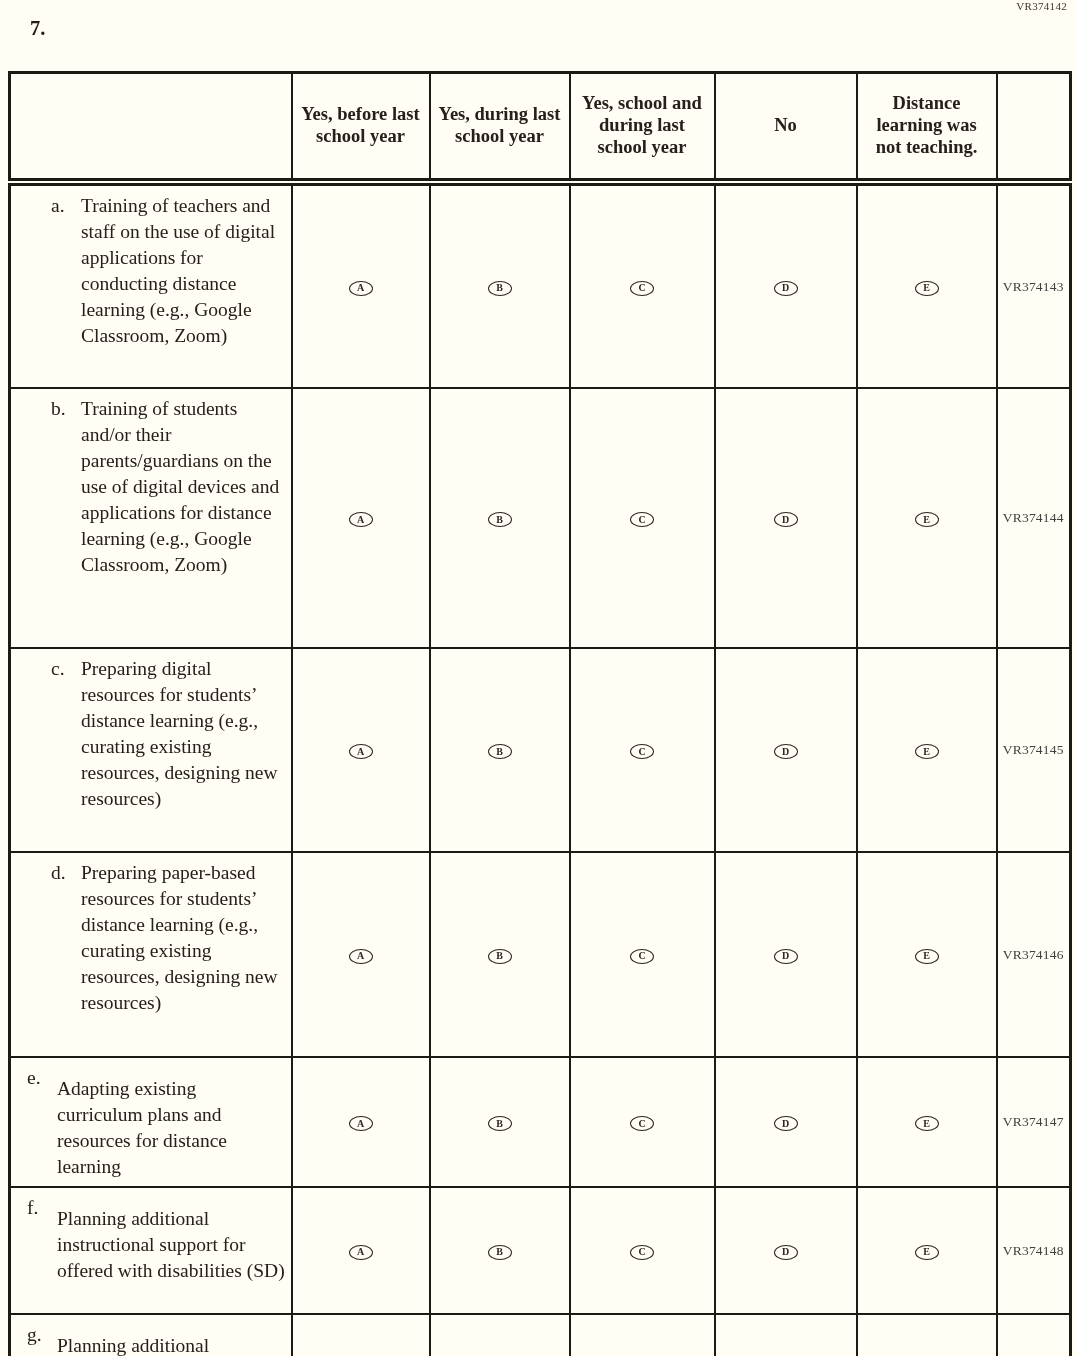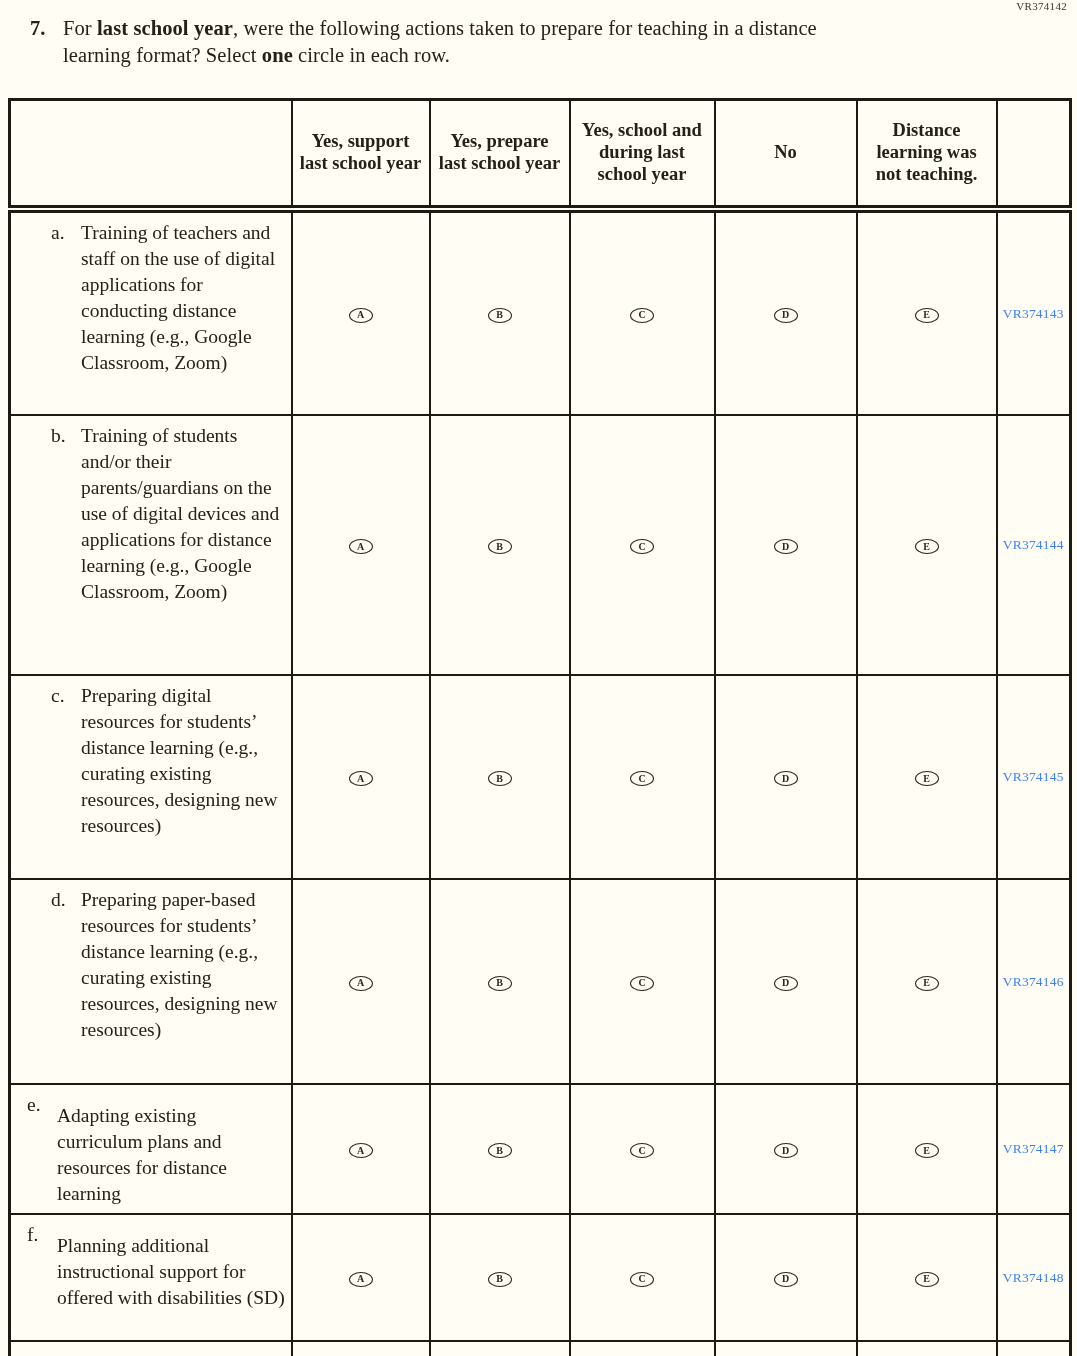--- a/index.html
+++ b/index.html
@@ -101,48 +101,47 @@
     background: transparent;
     cursor: pointer;
     box-sizing: border-box;
     line-height: 1;
   }
   td.code {
     text-align: center;
     vertical-align: middle;
     font-size: 13.5px;
     letter-spacing: 0.2px;
-    color: #3b82f6;
+    color: #404040;
   }
 </style>
 </head>
 <body>
 
 <div class="corner-code">VR374142</div>
 
 <div class="question">
   <span class="qnum">7.</span>
-  <div class="qtext"><span>For </span><b>last school year</b><span>, were the following actions taken to prepare for teaching in a distance learning format? Select </span><b>one</b><span> circle in each row.</span></div>
 </div>
 
 <table class="grid">
   <colgroup>
     <col style="width:282px">
       <col style="width:138px">
       <col style="width:140px">
       <col style="width:145px">
       <col style="width:142px">
       <col style="width:140px">
       <col style="width:74px">
   </colgroup>
   <thead>
     <tr>
       <th></th>
-      <th>Yes, support last school year</th>
-      <th>Yes, prepare last school year</th>
+      <th>Yes, before last school year</th>
+      <th>Yes, during last school year</th>
       <th>Yes, school and during last school year</th>
       <th>No</th>
       <th>Distance learning was not teaching.</th>
       <th></th>
     </tr>
   </thead>
   <tbody>
     <tr class="indent-lg">
       <td class="label">
         <div class="lwrap">

